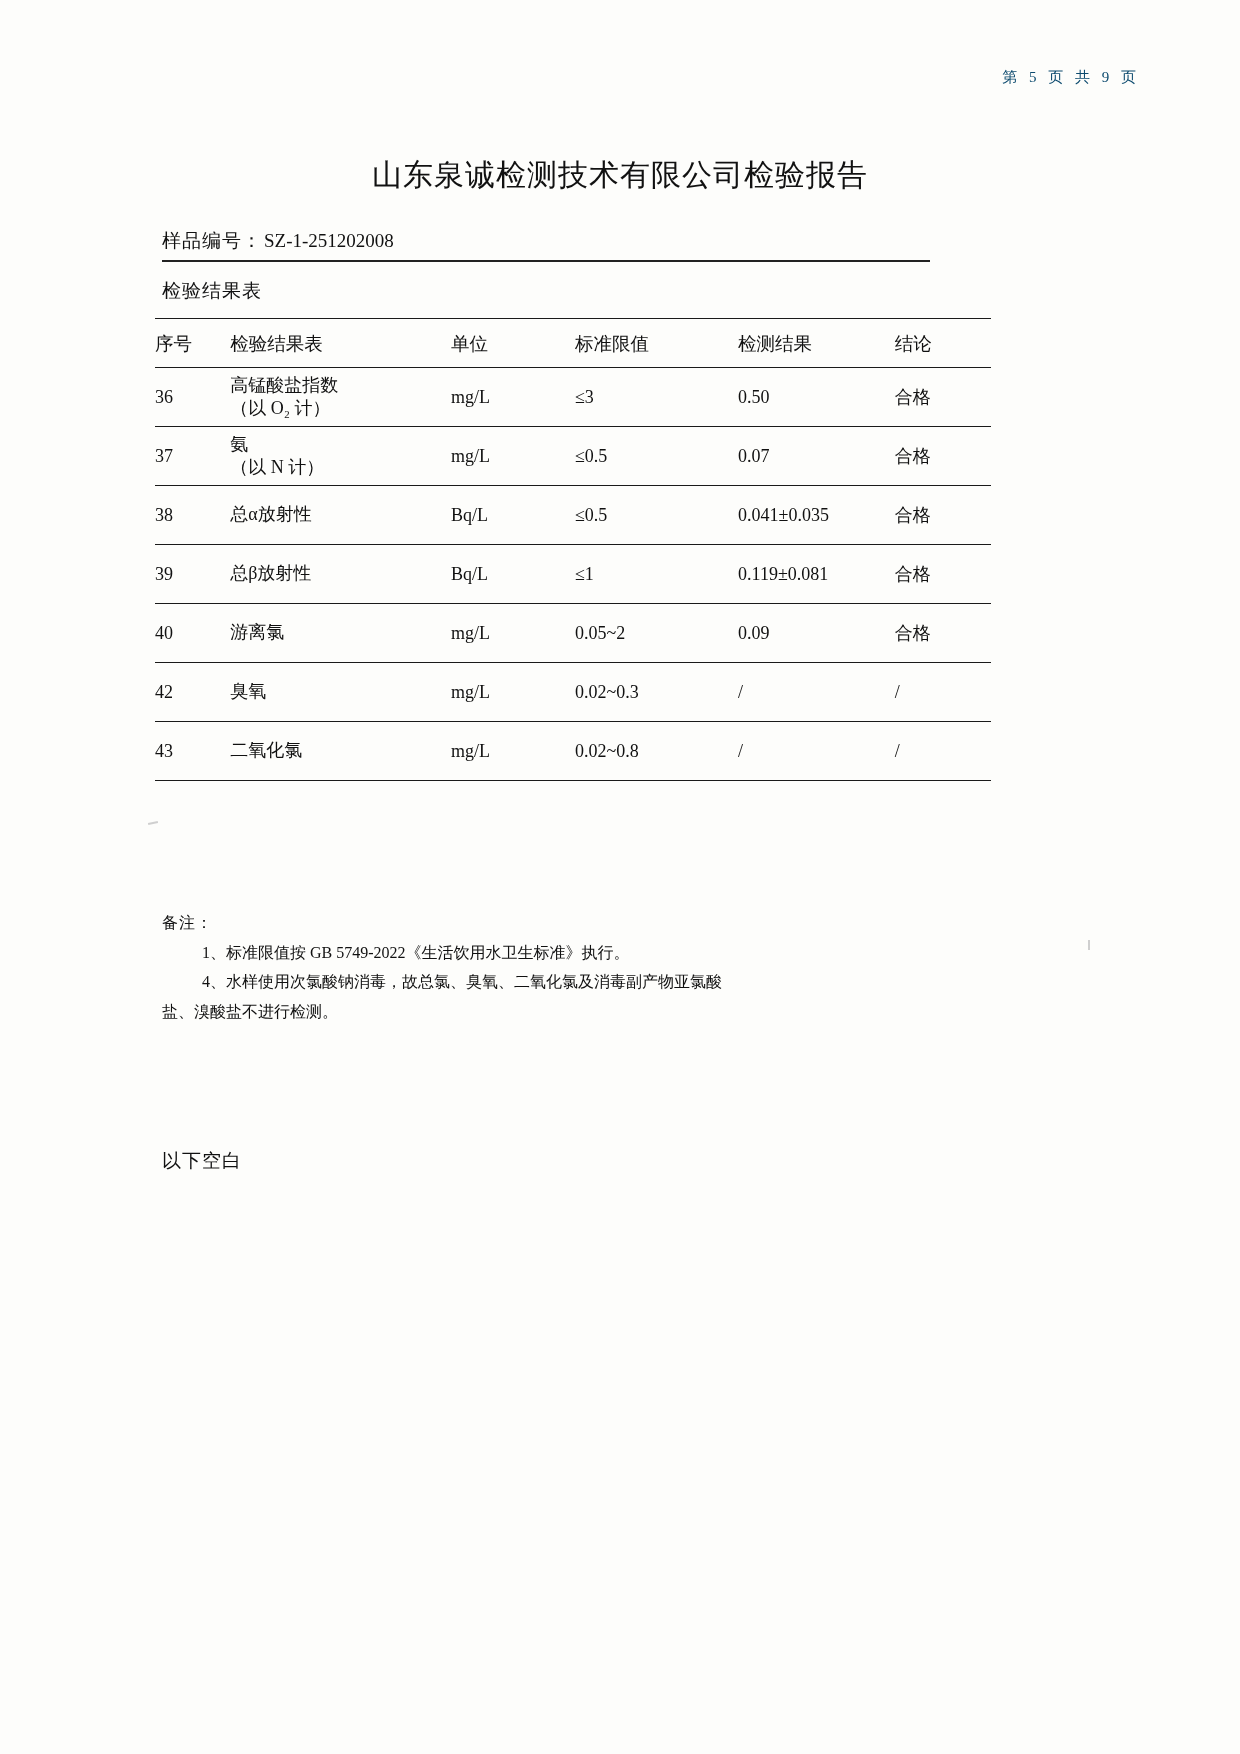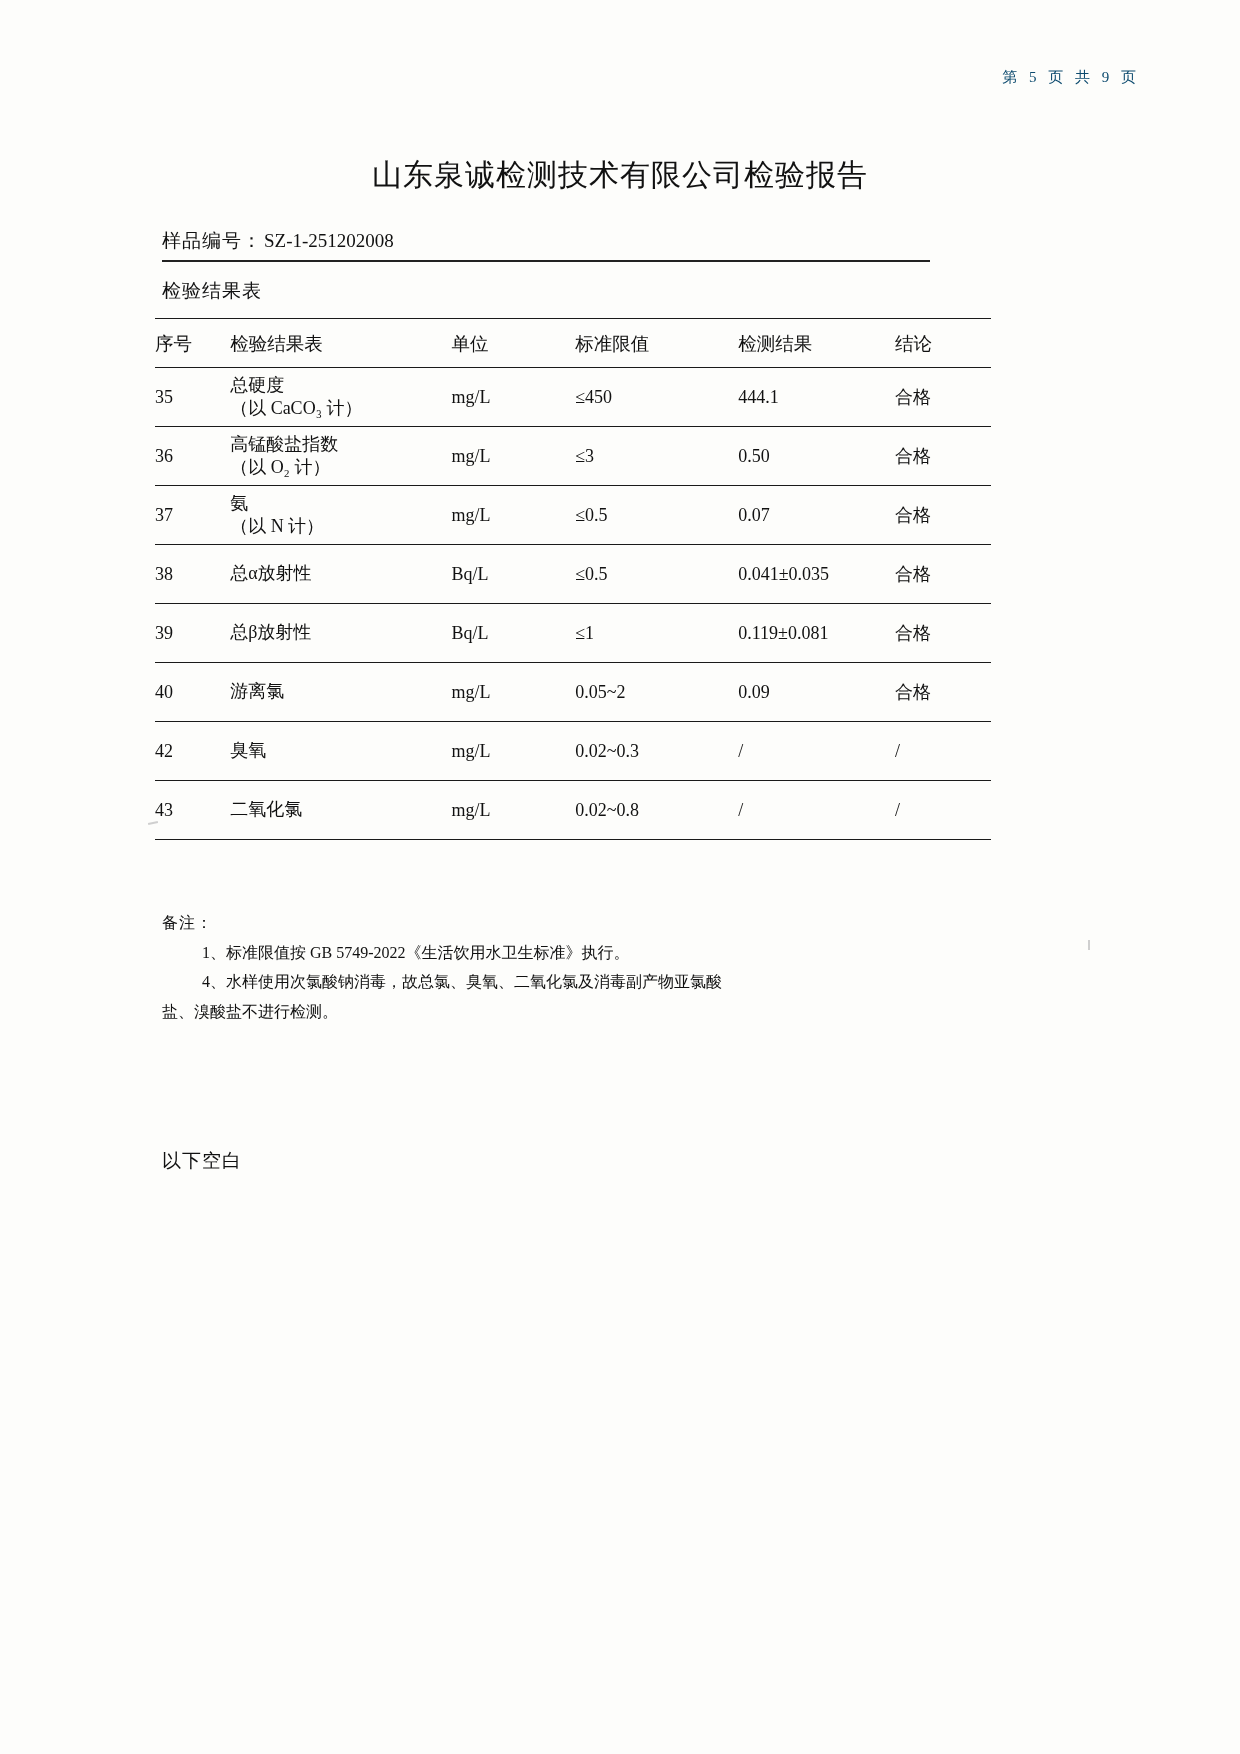--- a/index.html
+++ b/index.html
@@ -165,31 +165,20 @@
         <th class="col-no">序号</th>
         <th class="col-item">检验结果表</th>
         <th class="col-unit">单位</th>
         <th class="col-limit">标准限值</th>
         <th class="col-result">检测结果</th>
         <th class="col-concl">结论</th>
       </tr>
     </thead>
     <tbody>
       <tr>
-        <td>35</td>
-        <td class="item item-two-line">
-          <span class="l1">总硬度</span>
-          <span class="l2">（以 CaCO₃ 计）</span>
-        </td>
-        <td>mg/L</td>
-        <td>≤450</td>
-        <td>444.1</td>
-        <td>合格</td>
-      </tr>
-      <tr>
         <td>36</td>
         <td class="item item-two-line">
           <span class="l1">高锰酸盐指数</span>
           <span class="l2">（以 O₂ 计）</span>
         </td>
         <td>mg/L</td>
         <td>≤3</td>
         <td>0.50</td>
         <td>合格</td>
       </tr>

